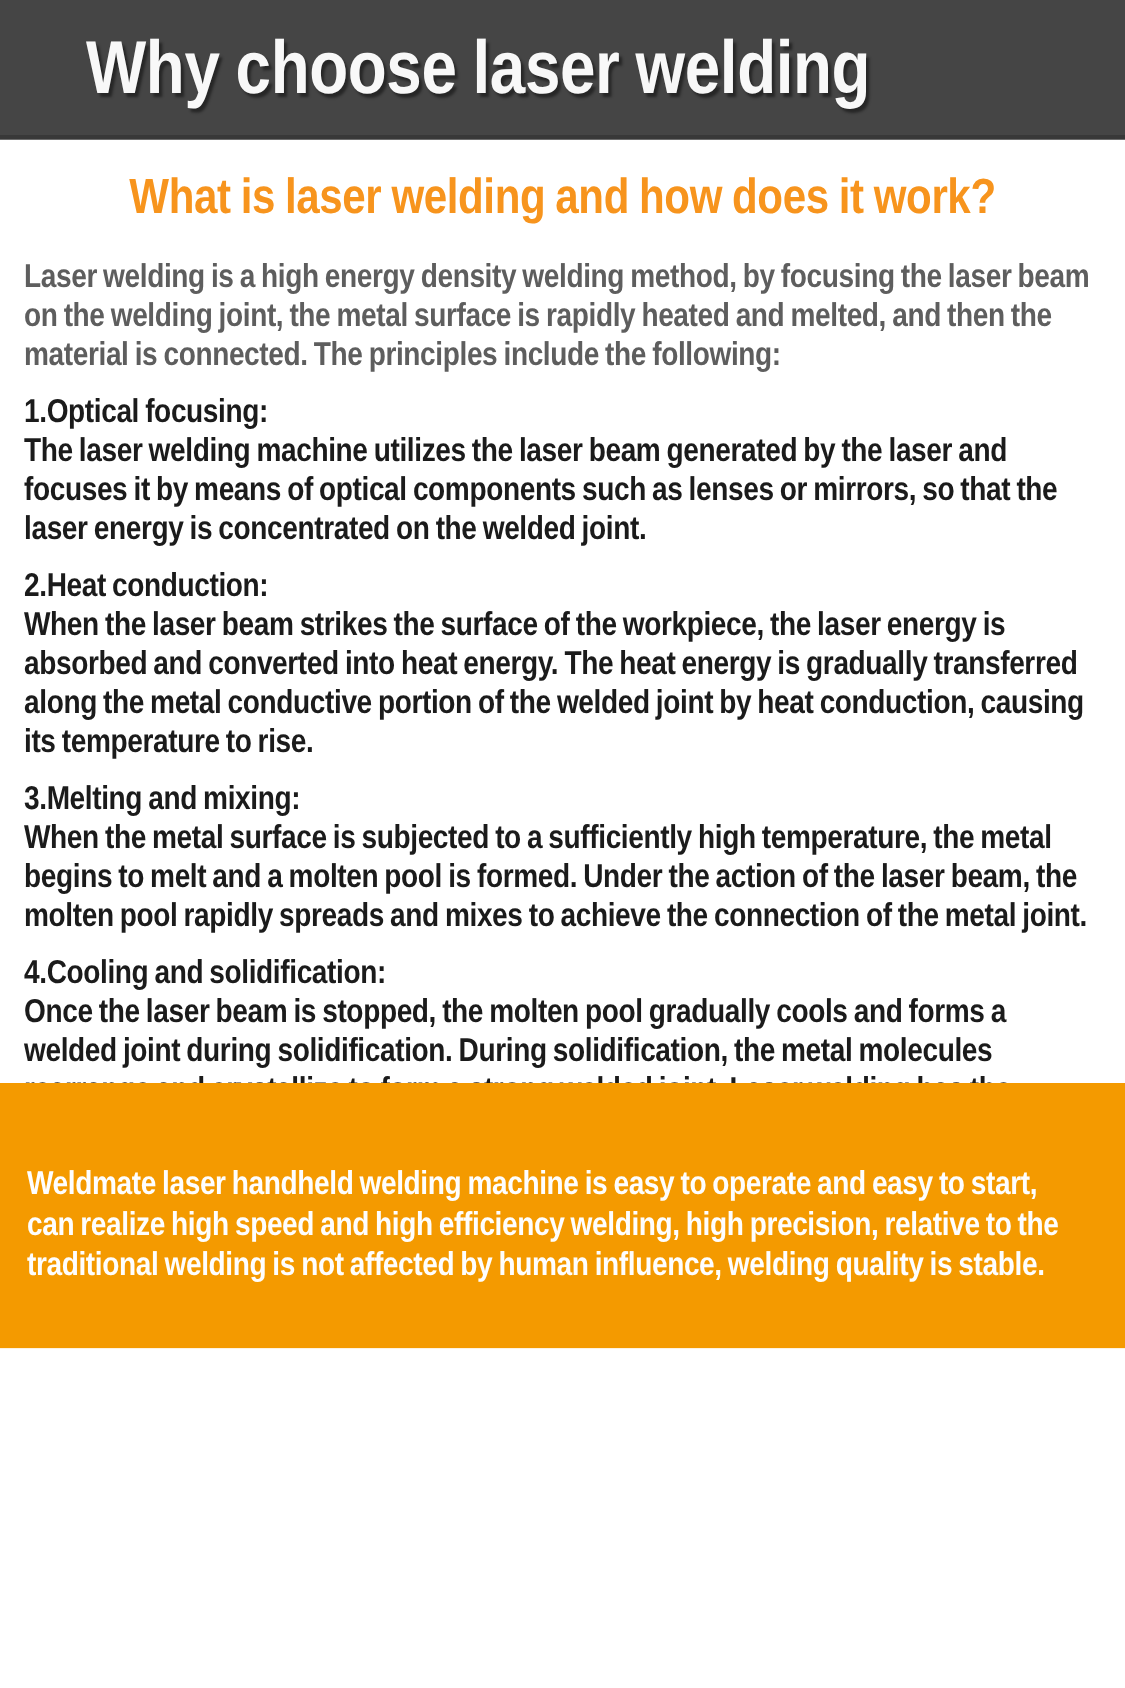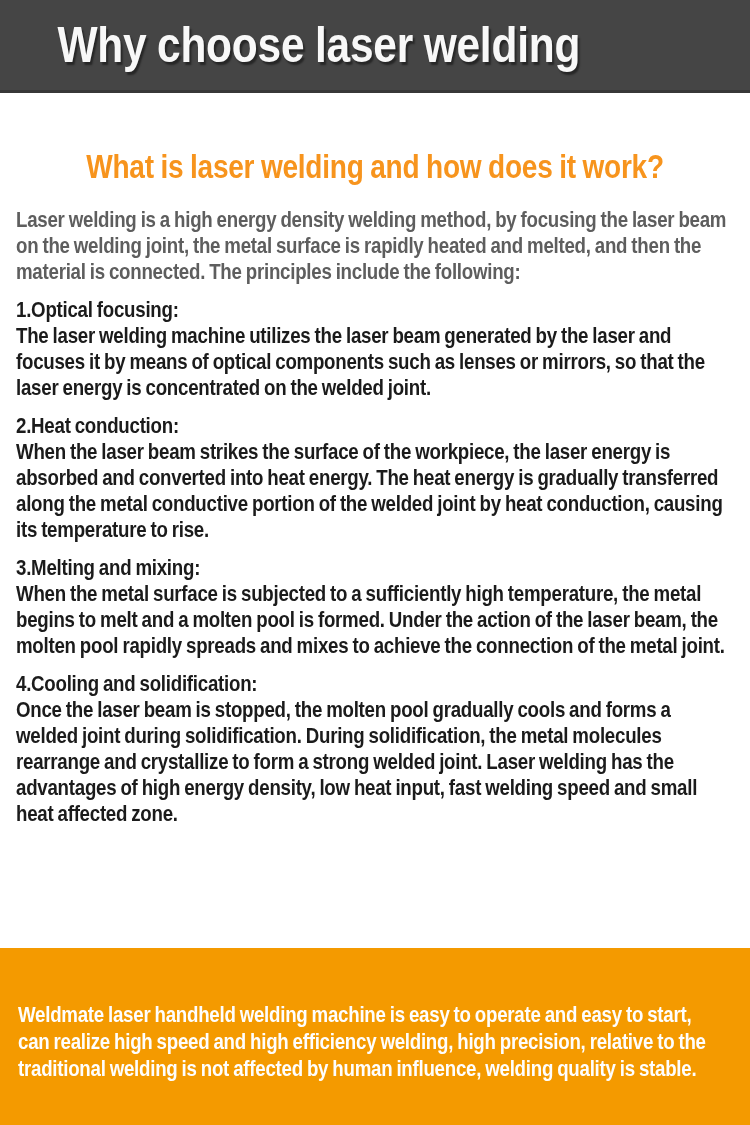--- a/index.html
+++ b/index.html
@@ -3,21 +3,21 @@
 <meta charset="utf-8">
 <style>
   html, body {
     margin: 0;
     padding: 0;
     background: #ffffff;
   }
   .page {
     position: relative;
     width: 750px;
-    height: 1125px;
+    height: 899px;
     background: #ffffff;
     overflow: hidden;
     display: flex;
     flex-direction: column;
     font-family: "Liberation Sans", sans-serif;
     font-weight: bold;
   }
   
   .cond {
     transform: scaleX(0.85);
@@ -41,21 +41,20 @@
     line-height: 90px;
     color: #f8f8f8;
     text-align: center;
     text-shadow: 2.5px 2.5px 2px rgba(0,0,0,0.45);
     white-space: nowrap;
   }
   .main {
     flex: 1 1 auto;
     padding: 0 16px;
     overflow: hidden;
-    margin-top: 36px;
   }
   .subtitle {
     margin: 16px 0 0 0;
     font-size: 33px;
     line-height: 44px;
     color: #f7941d;
     text-align: center;
     white-space: nowrap;
   }
   .intro {

